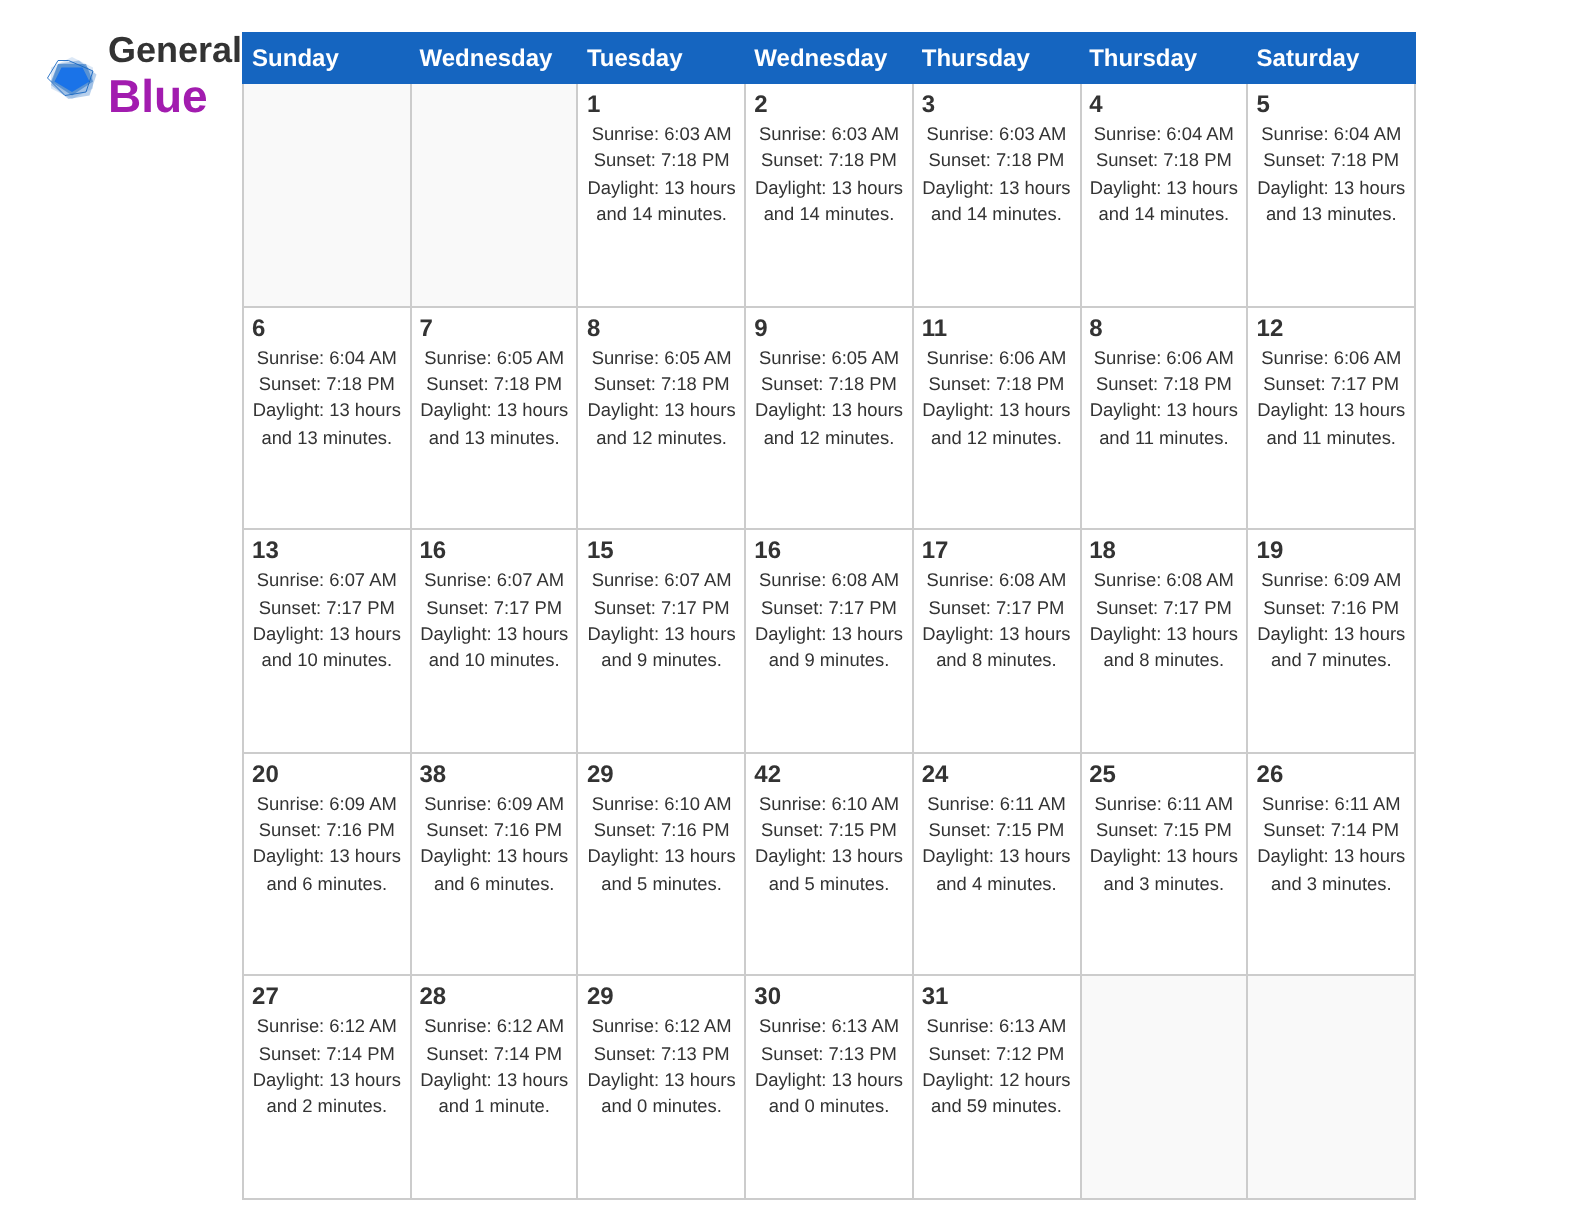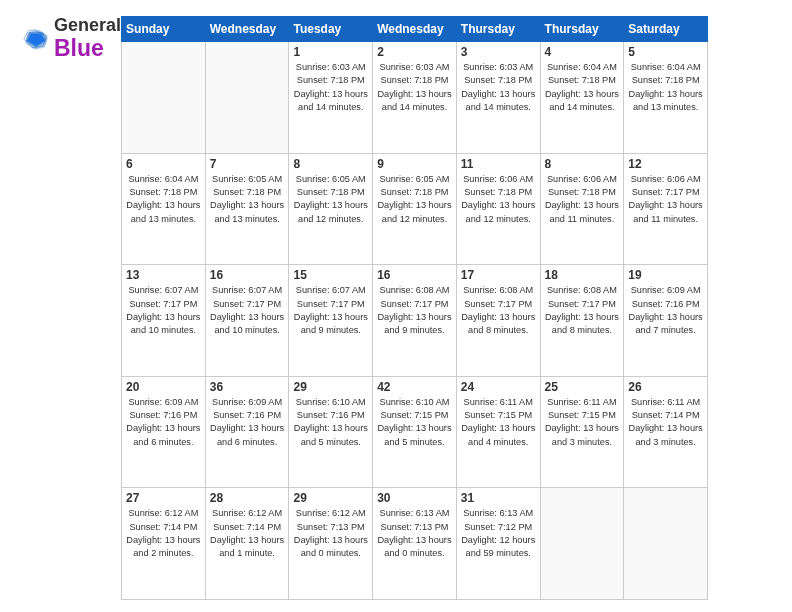--- a/index.html
+++ b/index.html
@@ -284,21 +284,21 @@
         </tr>
         <tr>
           <td>
             <span class="day-num">20</span>
             <div class="day-info">Sunrise: 6:09 AM
 Sunset: 7:16 PM
 Daylight: 13 hours
 and 6 minutes.</div>
           </td>
           <td>
-            <span class="day-num">36</span>
+            <span class="day-num">38</span>
             <div class="day-info">Sunrise: 6:09 AM
 Sunset: 7:16 PM
 Daylight: 13 hours
 and 6 minutes.</div>
           </td>
           <td>
             <span class="day-num">29</span>
             <div class="day-info">Sunrise: 6:10 AM
 Sunset: 7:16 PM
 Daylight: 13 hours

